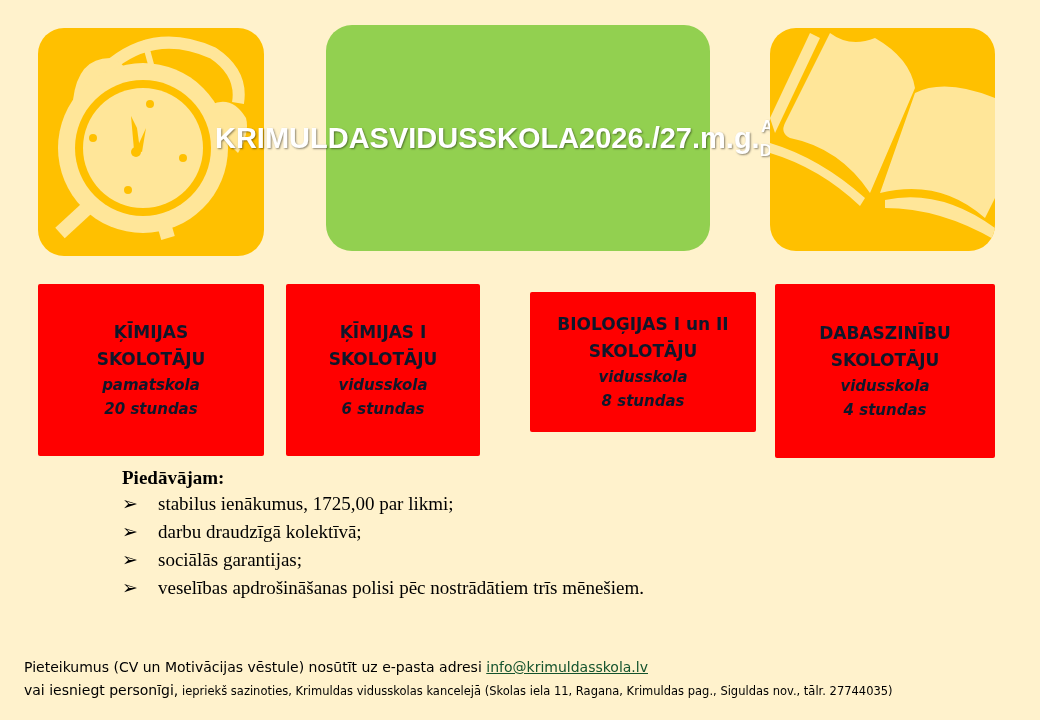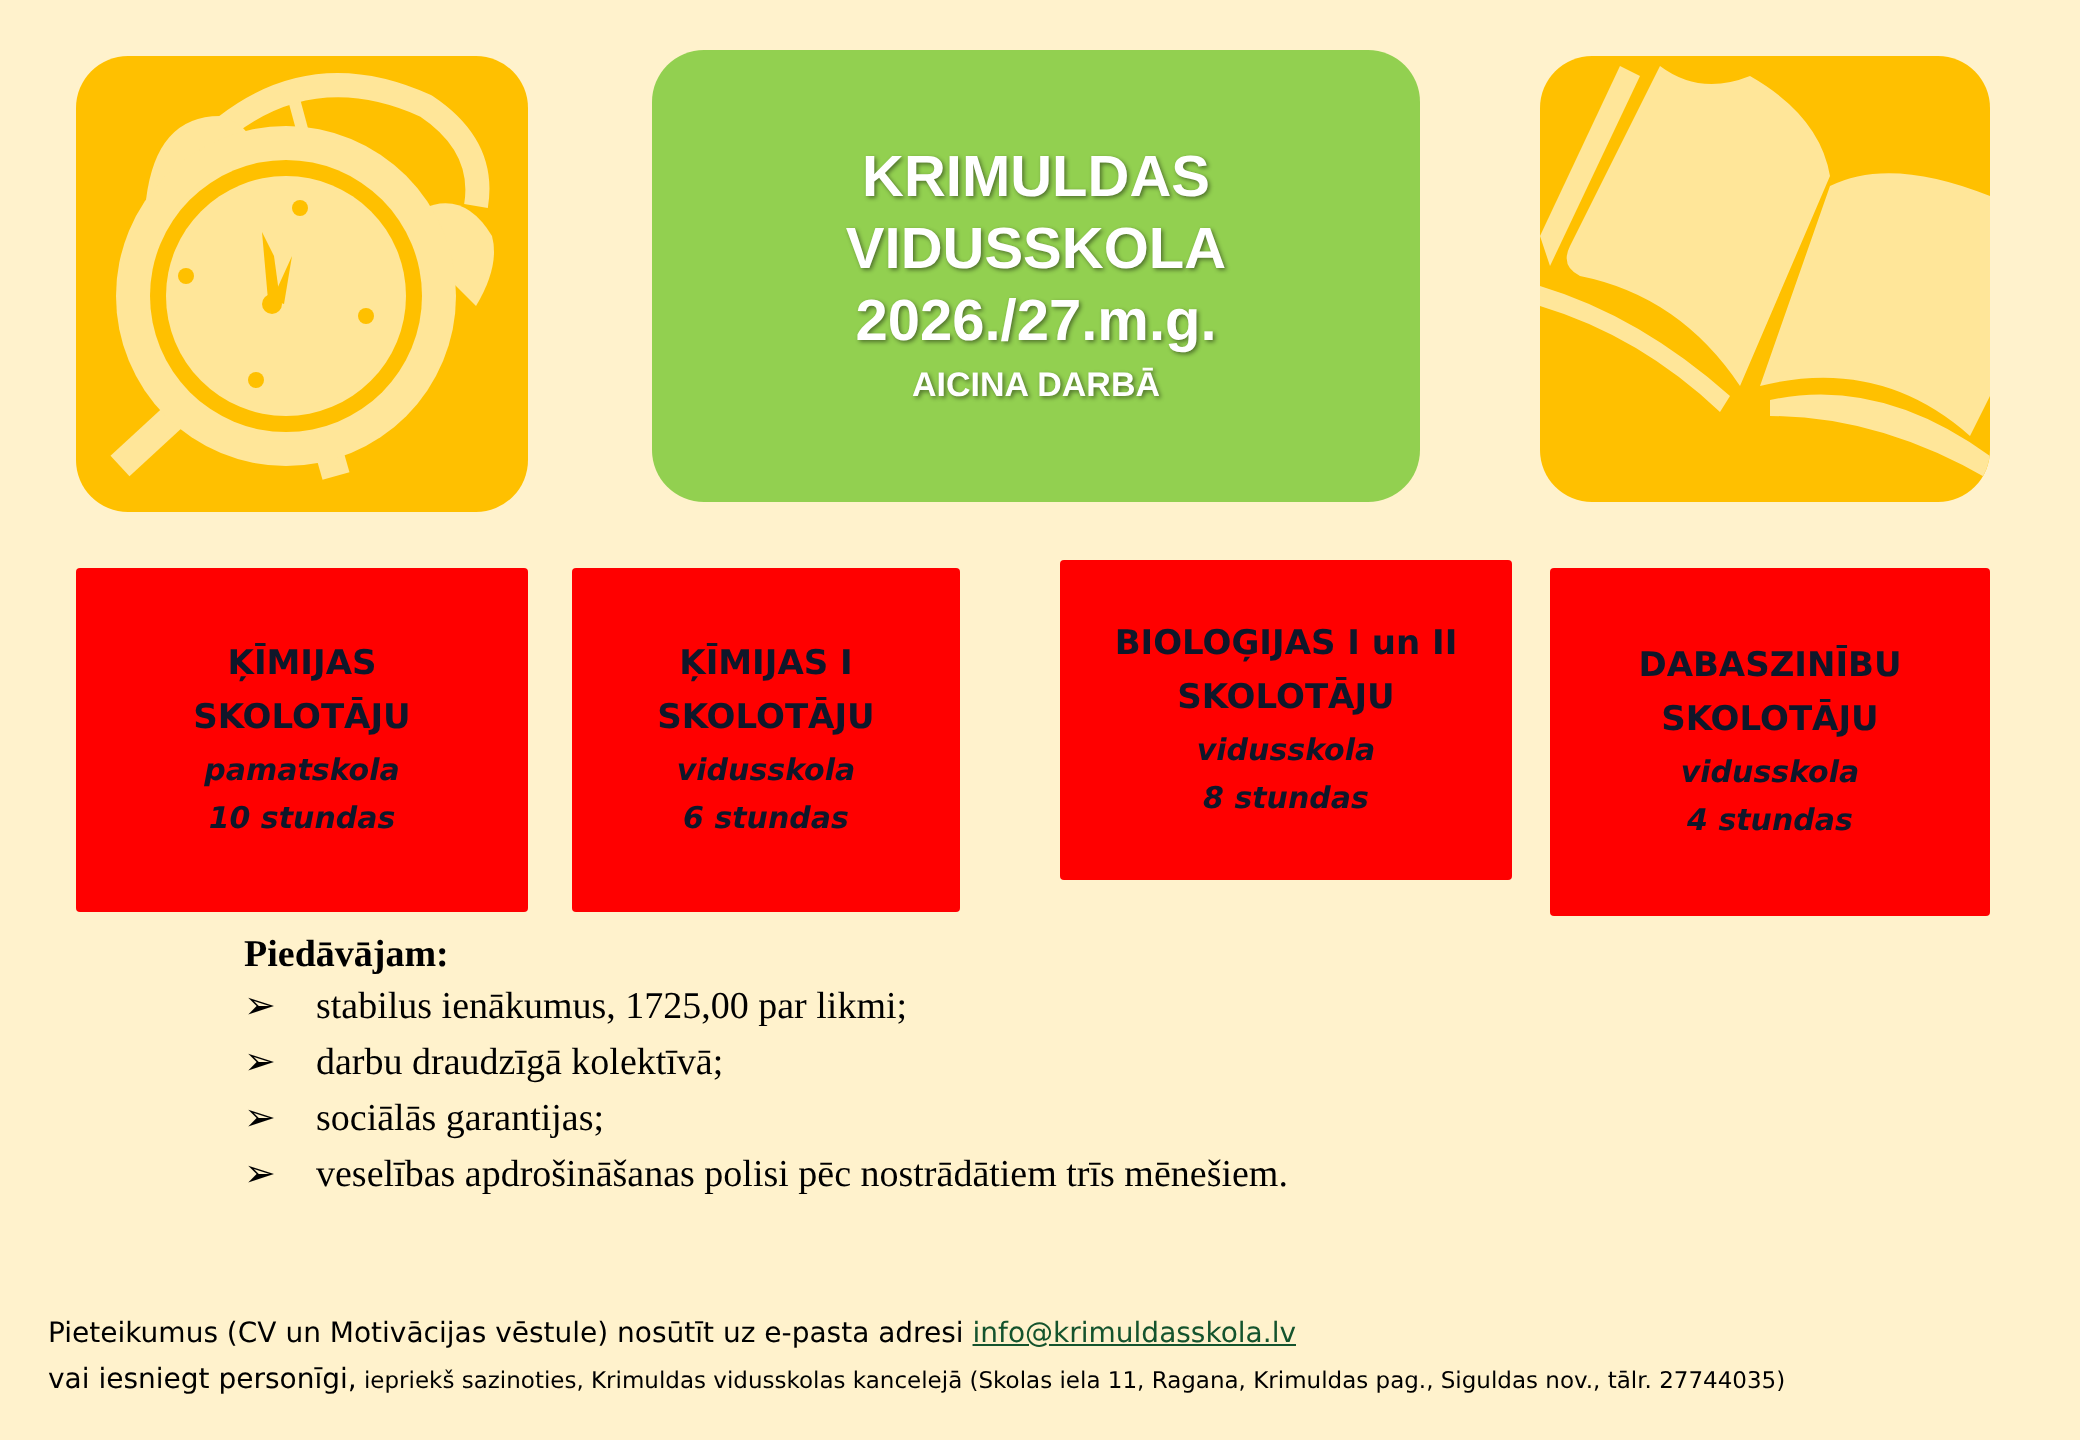--- a/index.html
+++ b/index.html
@@ -5,21 +5,21 @@
   html, body { margin:0; padding:0; }
   body {
     width:1040px; height:720px; overflow:hidden;
     background:#fff2cc; position:relative;
     font-family:"Liberation Sans", sans-serif;
   }
   .tile {
     position:absolute; border-radius:26px; box-sizing:border-box;
   }
   .yellow { background:#ffc000; overflow:hidden; }
-  .green { background:#92d050; display:flex; flex-direction:column; align-items:center; justify-content:center; text-align:center; color:#fff; font-weight:bold; text-shadow:1px 1px 2px rgba(0,0,0,0.45); }
+  .green { background:#92d050; display:flex; flex-direction:row; align-items:center; justify-content:center; text-align:center; color:#fff; font-weight:bold; text-shadow:1px 1px 2px rgba(0,0,0,0.45); }
   .green .big { font-size:29px; line-height:36px; }
   .green .small { font-size:17px; line-height:24px; margin-top:2px; }
   .red {
     background:#ff0000; color:#0f172a; border-radius:2px;
     display:flex; flex-direction:column; align-items:center; justify-content:center; text-align:center;
     font-family:"DejaVu Sans", sans-serif;
   }
   .red .t { font-size:17px; font-weight:bold; line-height:27px; }
   .red .i { font-size:15px; font-weight:bold; font-style:italic; line-height:24px; }
   .offer {
@@ -88,29 +88,29 @@
       <path d="M0 115 Q50 130 95 170 L90 178 Q50 140 0 125 Z"></path>
       <path d="M115 172 Q170 160 225 200 L225 212 Q170 180 115 180 Z"></path>
     </g>
   </svg>
 </div>
 
 <div class="tile red" style="left:38px;top:284px;width:226px;height:172px;">
   <div class="t">ĶĪMIJAS</div>
   <div class="t">SKOLOTĀJU</div>
   <div class="i">pamatskola</div>
-  <div class="i">10 stundas</div>
+  <div class="i">20 stundas</div>
 </div>
 <div class="tile red" style="left:286px;top:284px;width:194px;height:172px;">
   <div class="t">ĶĪMIJAS I</div>
   <div class="t">SKOLOTĀJU</div>
   <div class="i">vidusskola</div>
   <div class="i">6 stundas</div>
 </div>
-<div class="tile red" style="left:530px;top:280px;width:226px;height:160px;">
+<div class="tile red" style="left:530px;top:292px;width:226px;height:140px;">
   <div class="t">BIOLOĢIJAS I un II</div>
   <div class="t">SKOLOTĀJU</div>
   <div class="i">vidusskola</div>
   <div class="i">8 stundas</div>
 </div>
 <div class="tile red" style="left:775px;top:284px;width:220px;height:174px;">
   <div class="t">DABASZINĪBU</div>
   <div class="t">SKOLOTĀJU</div>
   <div class="i">vidusskola</div>
   <div class="i">4 stundas</div>

